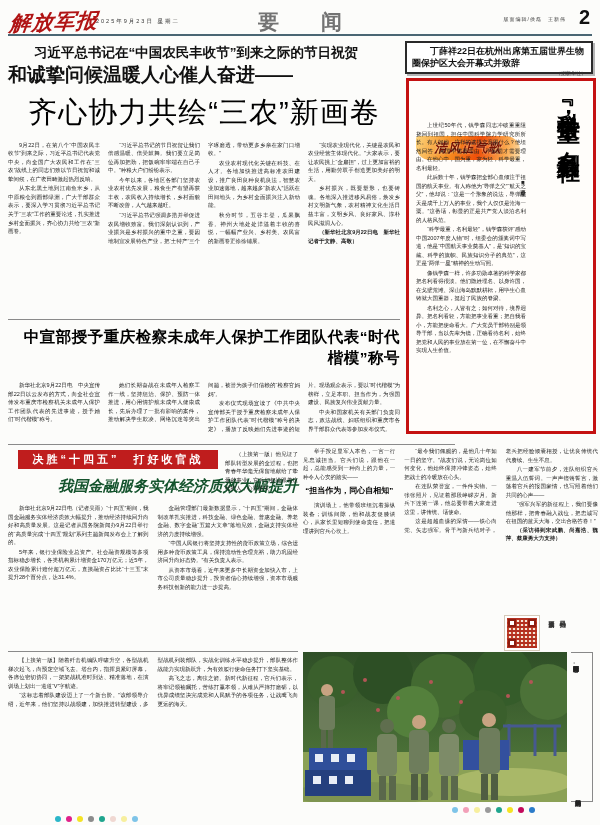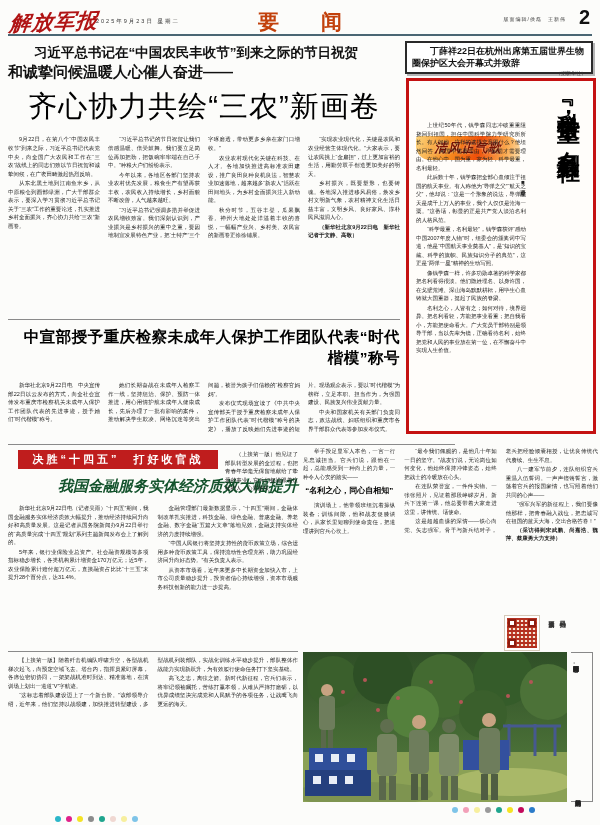--- a/index.html
+++ b/index.html
@@ -4,35 +4,35 @@
 <style>
   html,body{margin:0;padding:0;}
   body{width:600px;height:825px;background:#e8e8e4;font-family:"Liberation Sans",sans-serif;}
   #page{position:relative;width:600px;height:825px;background:#fcfcfa;overflow:hidden;color:#222;}
   [data-interactable]{box-sizing:border-box;}
 
   
   .masthead{position:absolute;left:10px;top:8px;font-family:"Liberation Serif",serif;
     font-weight:bold;font-style:italic;font-size:21px;color:#b01414;transform:skewX(-8deg) rotate(-2deg);letter-spacing:1px;}
   .hdr-date{position:absolute;left:96px;top:18px;font-size:5.5px;letter-spacing:2px;color:#333;}
-  .section-title{position:absolute;left:0;right:0;top:8px;text-align:center;font-weight:bold;font-size:21px;letter-spacing:18px;text-indent:18px;color:#c2410c;}
+  .section-title{position:absolute;left:0;right:0;top:8px;text-align:center;font-weight:bold;font-size:21px;letter-spacing:18px;text-indent:18px;color:#737373;}
   .editors{position:absolute;right:34px;top:16px;font-size:5px;color:#444;letter-spacing:1px;}
   .pagenum{position:absolute;right:10px;top:6px;font-weight:bold;font-size:20px;color:#111;}
   .hdr-rule{position:absolute;left:8px;right:8px;top:34px;height:2px;background:#4a6673;}
 
   
   .brief{position:absolute;left:405px;top:41px;width:188px;height:33px;border:2px solid #2a2a2a;
     box-shadow:2px 2px 0 #b5b5b5;background:#fff;padding:3px 5px 2px 5px;}
   .brief-title{font-weight:bold;font-size:9px;line-height:1.3;text-indent:2em;color:#111;}
   .brief-src{font-size:5px;text-align:right;color:#333;margin-top:1px;}
 
   
   .lead{position:absolute;left:8px;top:44px;width:392px;}
   .kicker1{font-weight:bold;font-size:13.5px;color:#111;padding-left:26px;line-height:1.35;}
-  .kicker2{font-weight:bold;font-size:15px;color:#111;line-height:1.35;}
+  .kicker2{font-weight:bold;font-size:19px;color:#111;line-height:1.35;}
   .lead-headline{font-weight:normal;font-size:29px;text-align:center;letter-spacing:1px;color:#000;margin-top:5px;}
   .colbody{font-size:5.5px;line-height:1.55;text-align:justify;color:#222;overflow:hidden;}
   .colbody p{margin:0 0 1px 0;text-indent:2em;}
   .lead-body{margin-top:8px;height:186px;column-count:4;column-gap:8px;}
   .credit-p{font-weight:bold;}
 
   .rule{position:absolute;height:1px;background:#8a8a8a;}
 
   
   .model{position:absolute;left:8px;top:327px;width:392px;}
@@ -153,21 +153,21 @@
   <div class="colbody jump" data-interactable="false">
       <p>【上接第一版】随着歼击机编队呼啸升空，各型战机梯次起飞，向预定空域飞去。塔台内，指挥员紧盯屏幕，各席位密切协同，一架架战机准时到达、精准落地，在演训场上划出一道道“V”字航迹。</p>
       <p>“这标志着部队建设迈上了一个新台阶。”该部领导介绍，近年来，他们坚持以战领建，加快推进转型建设，多型战机列装部队，实战化训练水平稳步提升，部队整体作战能力实现新跃升，为有效履行使命任务打下坚实基础。</p>
       <p>高飞之志，离弦之箭。新时代新征程，官兵们表示，将牢记领袖嘱托，苦练打赢本领，从难从严摔打磨砺，以优异成绩坚决完成党和人民赋予的各项任务，让战鹰飞向更远的海天。</p>
     </div>
 
   <div class="colbody feature" data-interactable="false">
     <div data-interactable="false">
         <p>举手投足显军人本色，一言一行见忠诚担当。官兵们说，跟他在一起，总能感受到一种向上的力量，一种令人心安的踏实——</p>
       </div>
-    <div class="feat-subhead" data-interactable="false">“名利之心，同心自相知”</div>
+    <div class="feat-subhead" data-interactable="false">“担当作为，同心自相知”</div>
     <div data-interactable="false">
         <p>演训场上，他带领班组沉着操纵装备；训练间隙，他和战友促膝谈心，从家长里短聊到使命责任，把道理讲到官兵心坎上。</p>
         <p>“最令我们佩服的，是他几十年如一日的坚守。”战友们说，无论岗位如何变化，他始终保持冲锋姿态，始终把战士的冷暖放在心头。</p>
         <p>在连队荣誉室，一件件实物、一张张照片，见证着那段峥嵘岁月。新兵下连第一课，他总要带着大家走进这里，讲传统、话使命。</p>
         <p>这是超越血缘的深情——铁心向党、矢志强军。骨干与新兵结对子，老兵把经验倾囊相授，让优良传统代代赓续、生生不息。</p>
         <p>八一建军节前夕，连队组织官兵重温入伍誓词。一声声铿锵誓言，激荡着官兵的报国豪情，也写照着他们共同的心声——</p>
         <p>“强军兴军的新征程上，我们要像他那样，把青春融入战位，把忠诚写在祖国的蓝天大海，交出合格答卷！”</p>
       </div>
     <p class="feat-credit" data-interactable="false">（采访得到宋武鹏、尚嘉浩、魏萍、蔡康勇大力支持）</p>
   </div>

